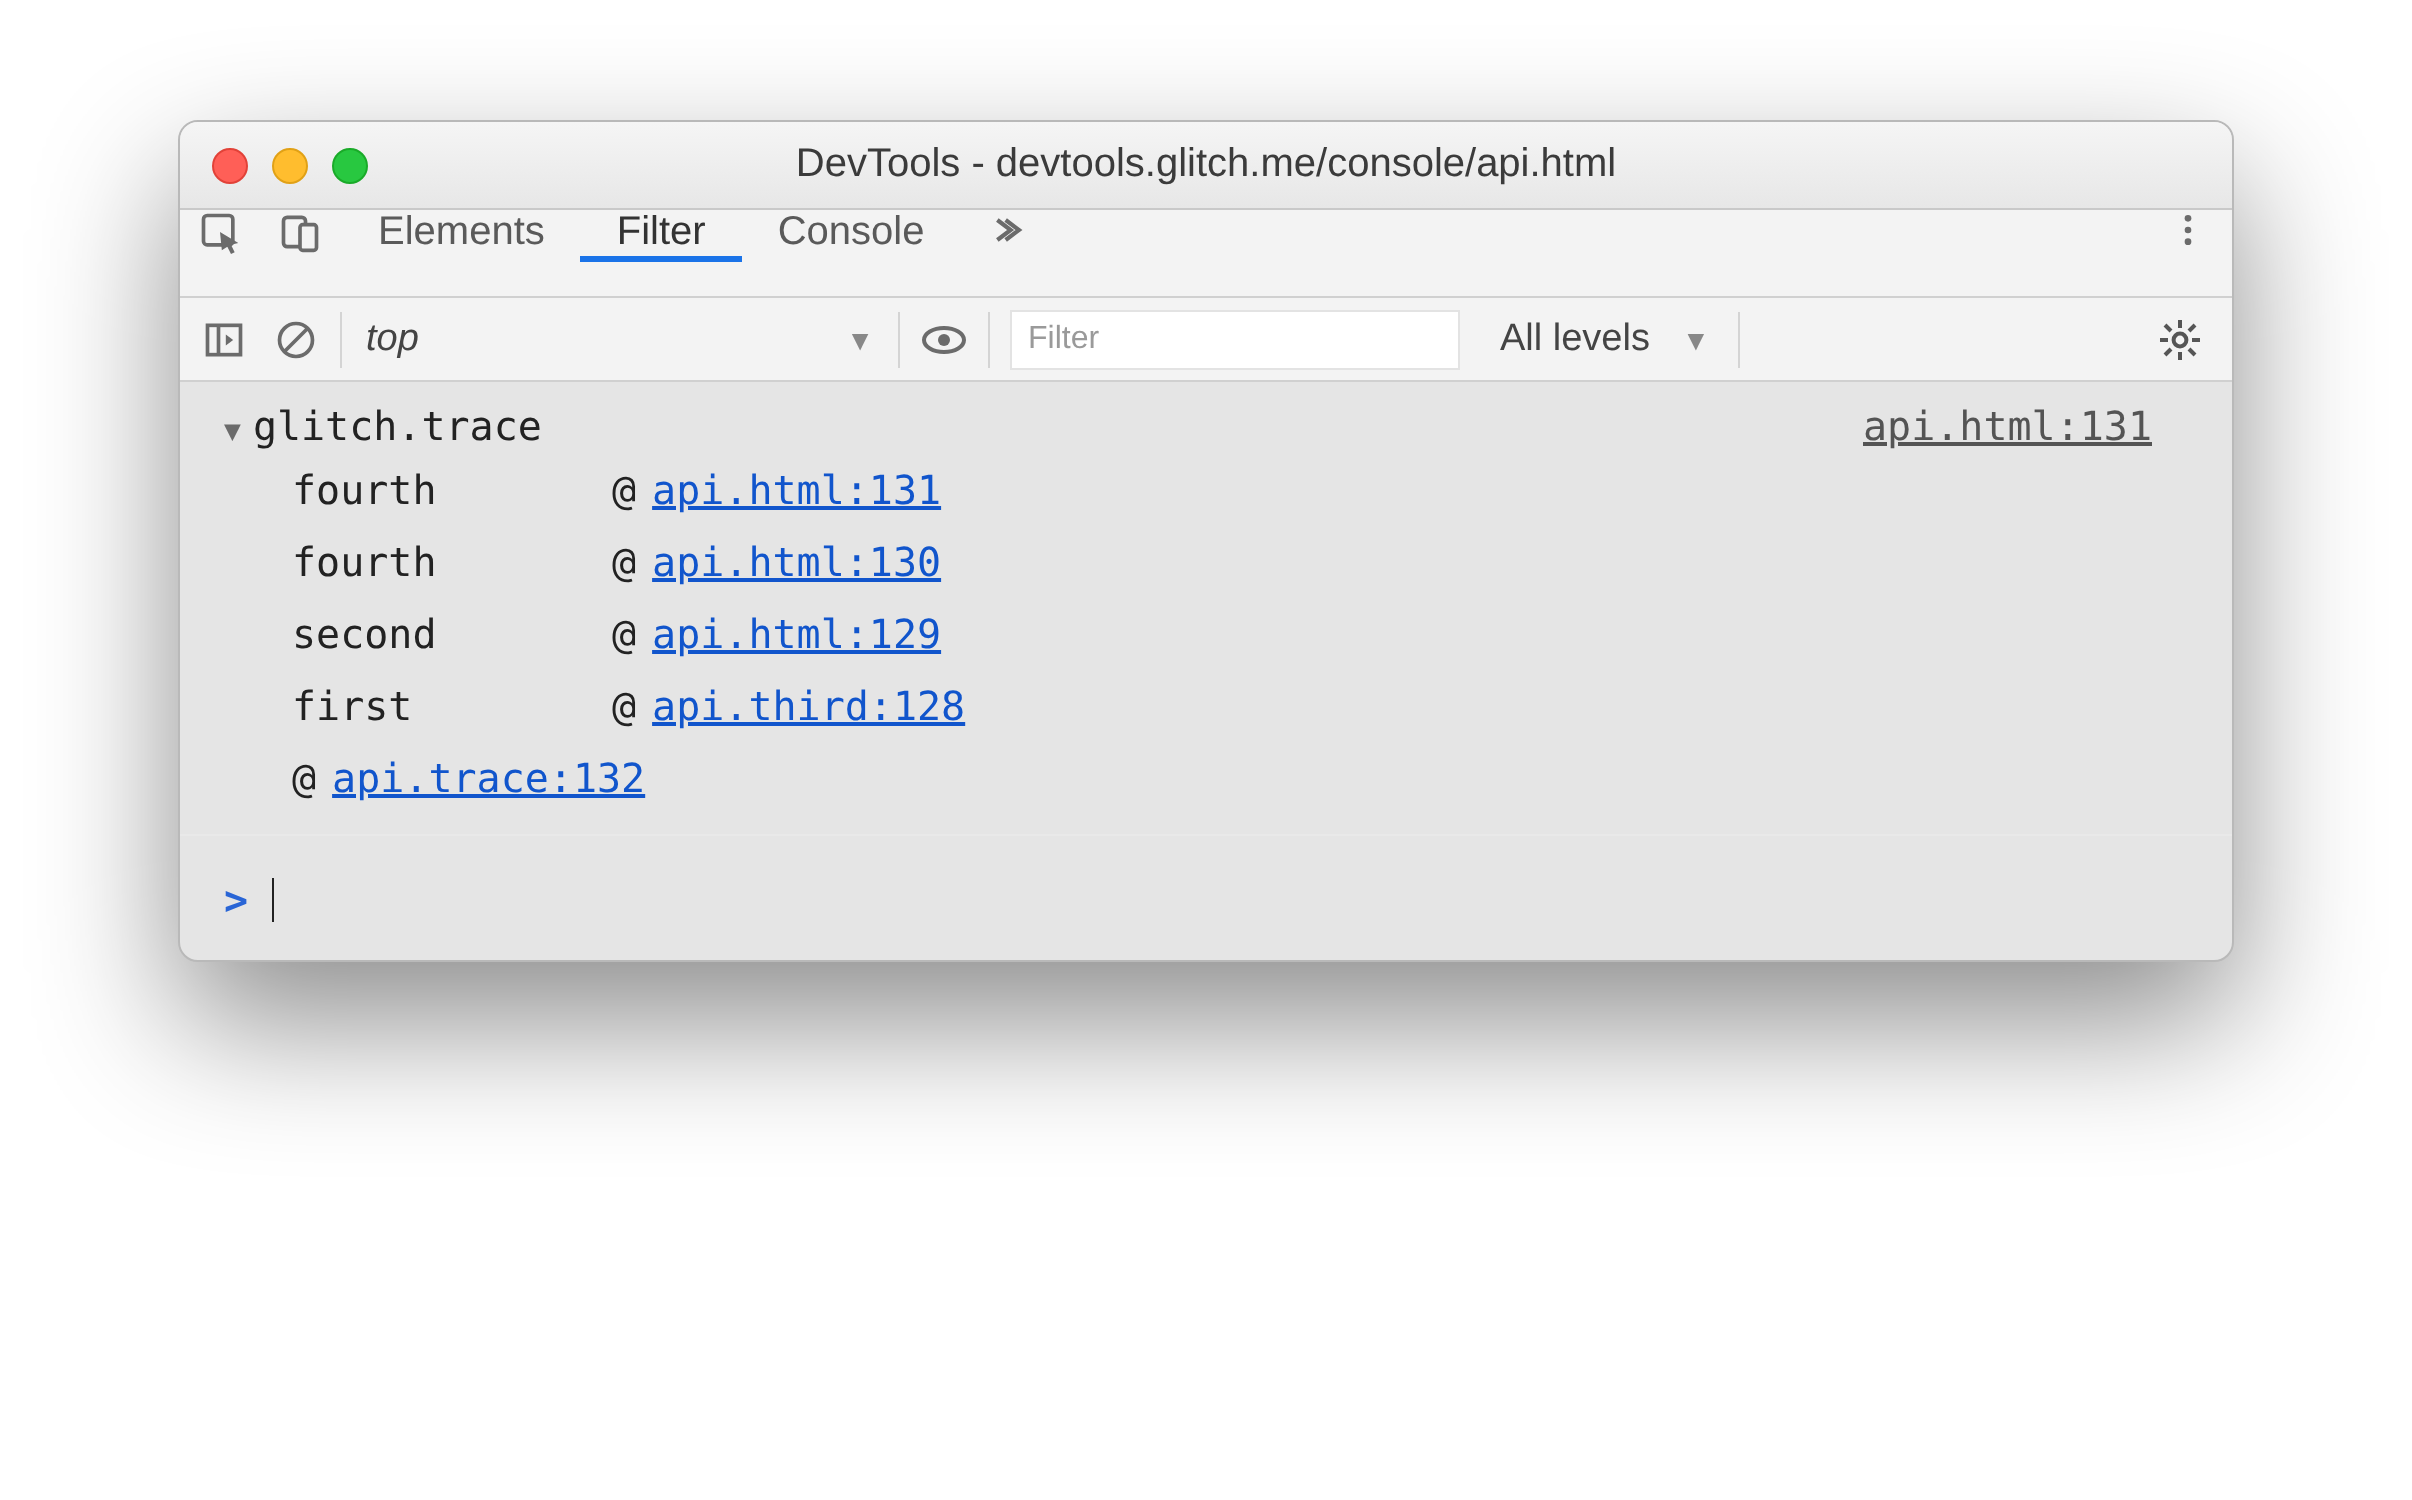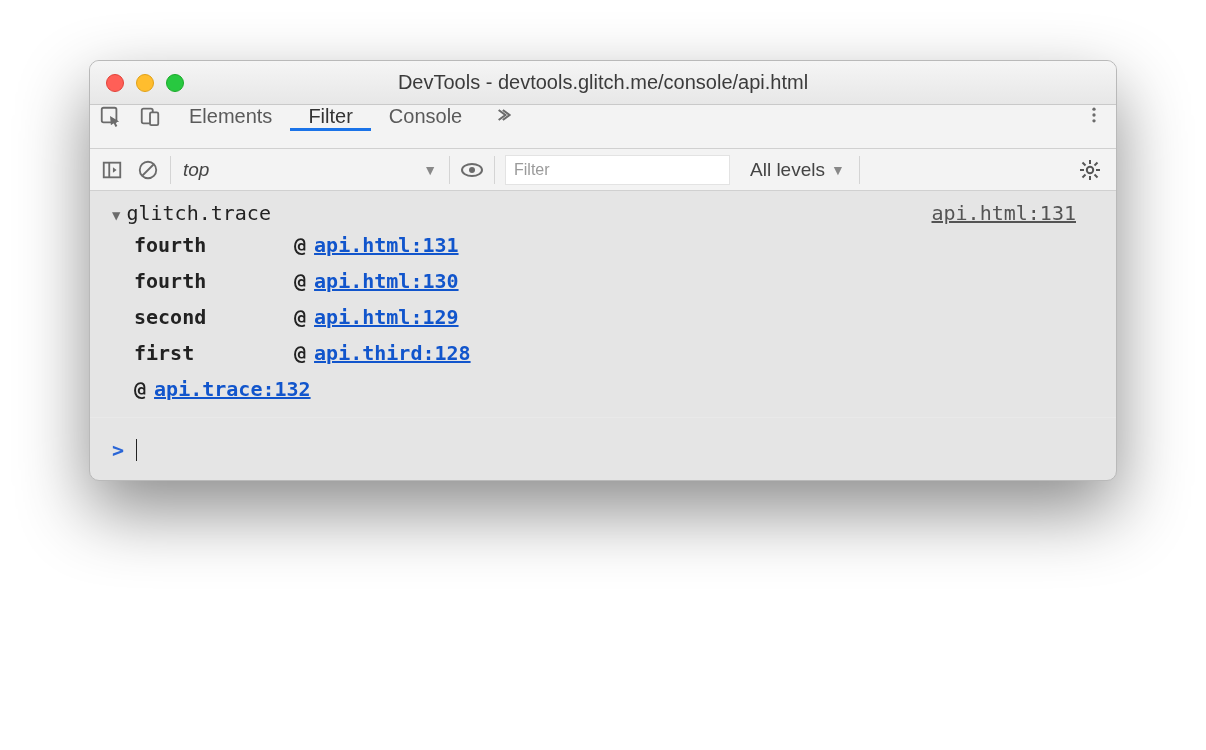--- a/index.html
+++ b/index.html
@@ -124,21 +124,21 @@
       border: 1px solid #e3e3e3;
       padding: 0 8px;
       font-size: 16px;
       color: #333;
       margin: 0 10px 0 6px;
     }
     .filter-input::placeholder { color: #9a9a9a; }
     .levels-select {
       display: flex;
       align-items: center;
-      gap: 6px;
+      gap: 16px;
       padding: 0 10px;
     }
     .levels-select .caret { color: #888; font-size: 14px; }
     .gear { margin-left: auto; width: 44px; display:flex; align-items:center; justify-content:center; }
     
     .console-body {
       padding: 8px 0 2px 0;
       font-family: Menlo, Monaco, Consolas, monospace;
       font-size: 20px;
       color: #222;
@@ -157,22 +157,21 @@
     .source-link {
       margin-left: auto;
       color: #545454;
       text-decoration: underline;
       cursor: pointer;
       padding-right: 18px;
     }
     .stack-row {
       display: flex;
       align-items: flex-start;
-      padding: 6px 22px 6px 44px;
-      font-weight: bold;
+      padding: 6px 22px 6px 56px;
     }
     .stack-fn {
       width: 160px;
       color: #222;
     }
     .stack-at {
       color: #222;
       margin-right: 8px;
     }
     .stack-link {

